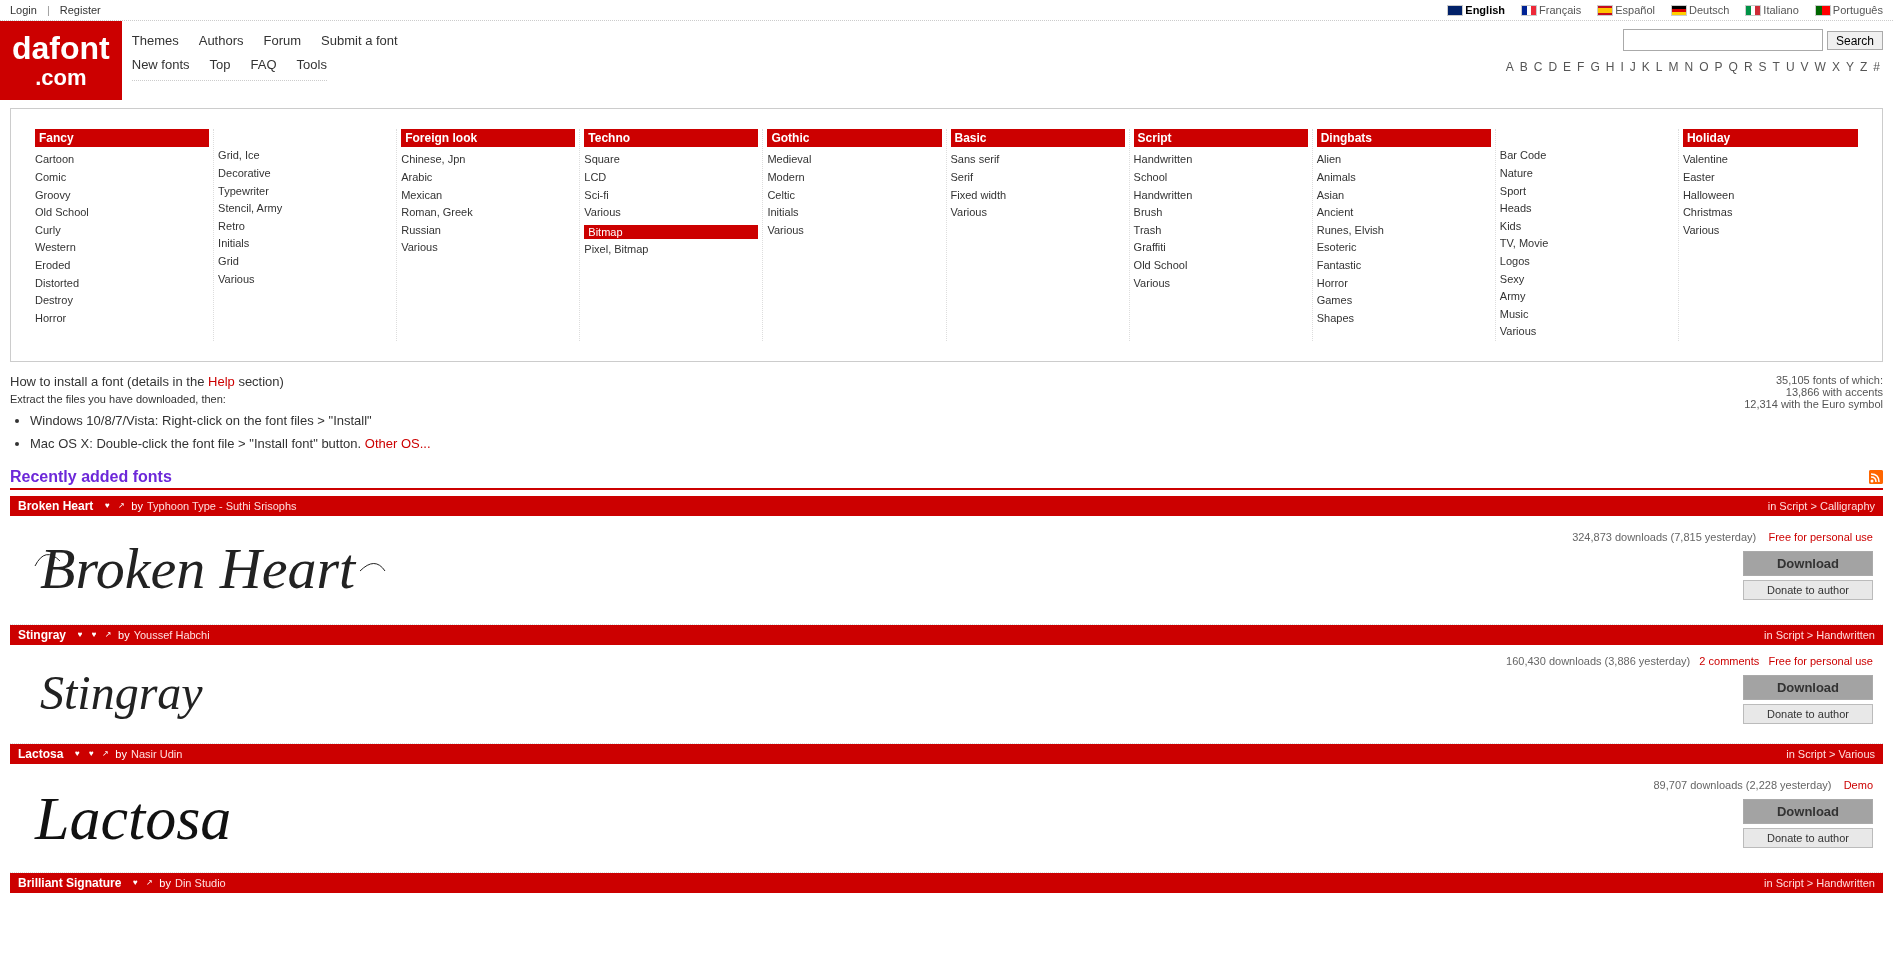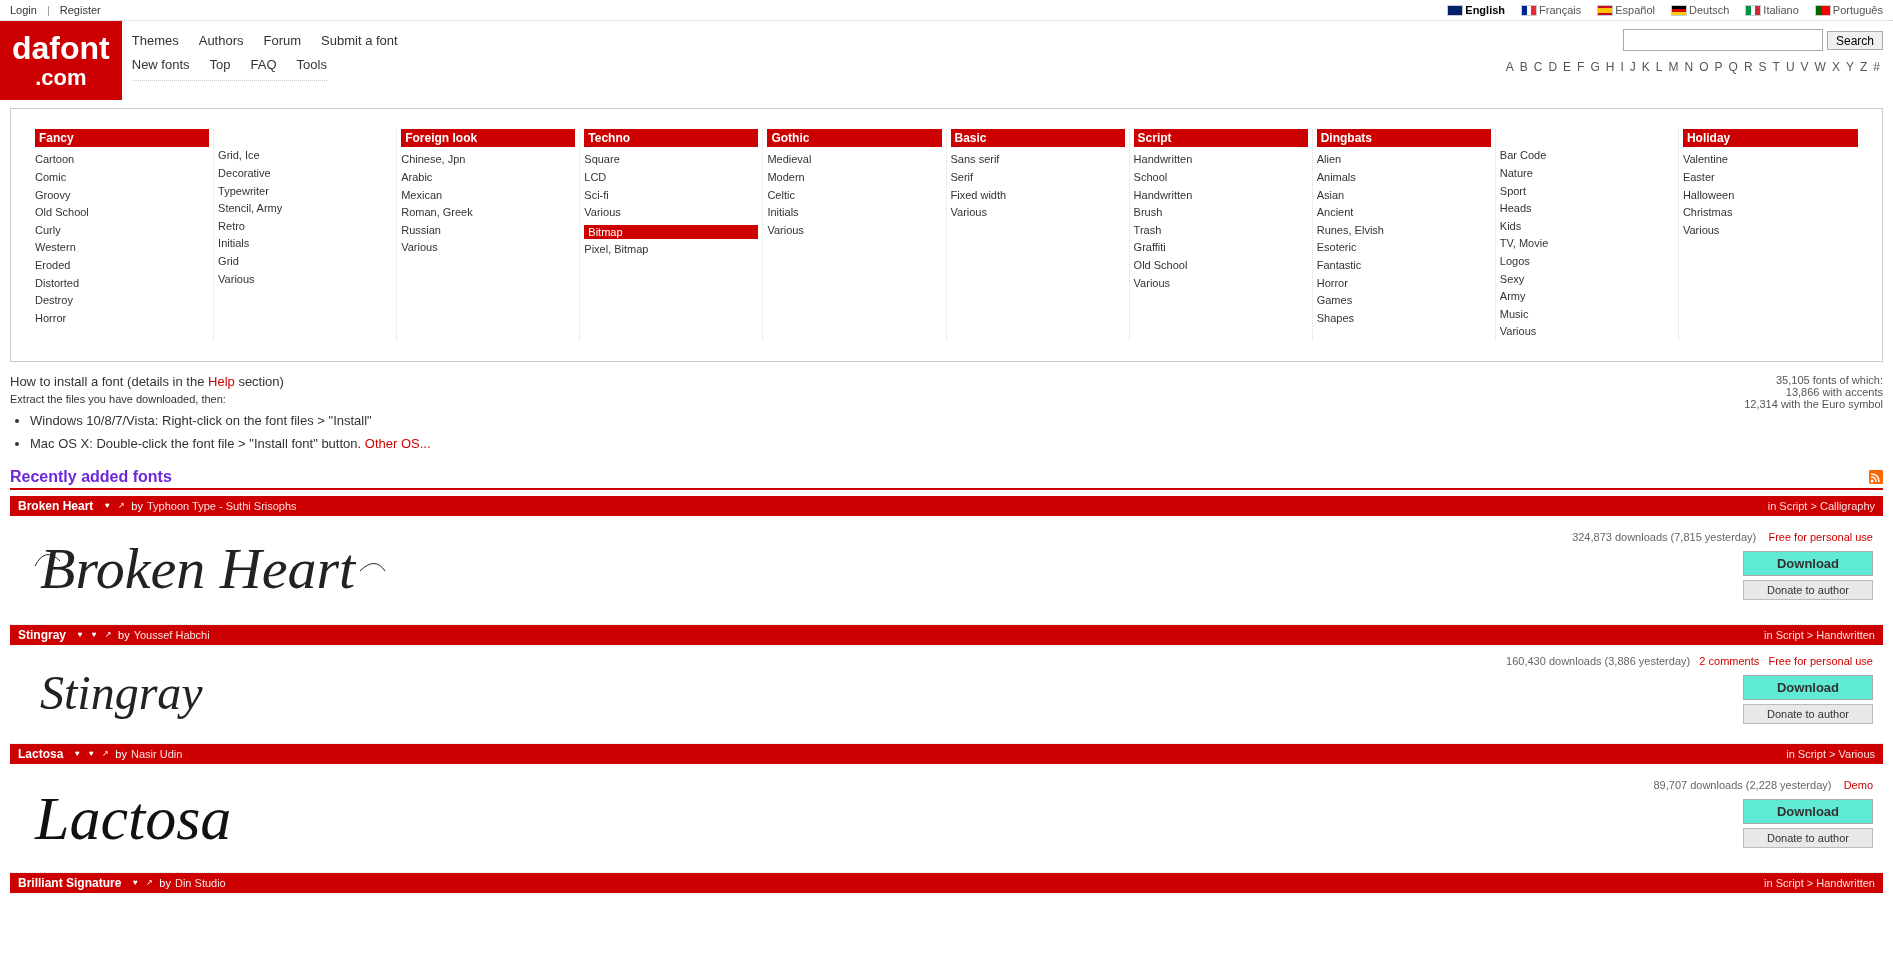--- a/index.html
+++ b/index.html
@@ -70,21 +70,21 @@
     .font-name { font-weight: bold; color: #fff; font-size: 12px; }
     .font-icons { display: inline-flex; gap: 2px; margin-left: 4px; }
     .font-icon-sm { width: 12px; height: 12px; background: #ff9999; border-radius: 1px; display: inline-block; font-size: 8px; color: #fff; text-align: center; line-height: 12px; }
     .font-preview-area { display: flex; align-items: center; background: #fff; min-height: 80px; }
     .font-preview-img { flex: 1; padding: 10px 20px; display: flex; align-items: center; }
     .font-actions { display: flex; flex-direction: column; align-items: flex-end; padding: 6px 10px; gap: 4px; min-width: 180px; }
     .font-meta { font-size: 11px; color: #666; text-align: right; margin-bottom: 4px; }
     .font-meta a { color: #cc0000; }
     .font-meta .free-label { color: #cc0000; font-weight: normal; }
     .font-meta .demo-label { color: #cc0000; font-weight: normal; }
-    .btn-download { background: #5eead4; border: 1px solid #aaa; padding: 4px 16px; font-size: 13px; font-weight: bold; cursor: pointer; color: #333; min-width: 130px; }
+    .btn-download { background: #a3a3a3; border: 1px solid #aaa; padding: 4px 16px; font-size: 13px; font-weight: bold; cursor: pointer; color: #333; min-width: 130px; }
     .btn-donate { background: #e8e8e8; border: 1px solid #bbb; padding: 3px 10px; font-size: 11px; cursor: pointer; color: #333; min-width: 130px; }
 
     
     .font-svg { max-height: 80px; }
 
     hr.font-divider { border: none; border-top: 1px dotted #ddd; }
 
     #content-wrapper { max-width: 1893px; overflow: hidden; }
   </style>
 </head>

